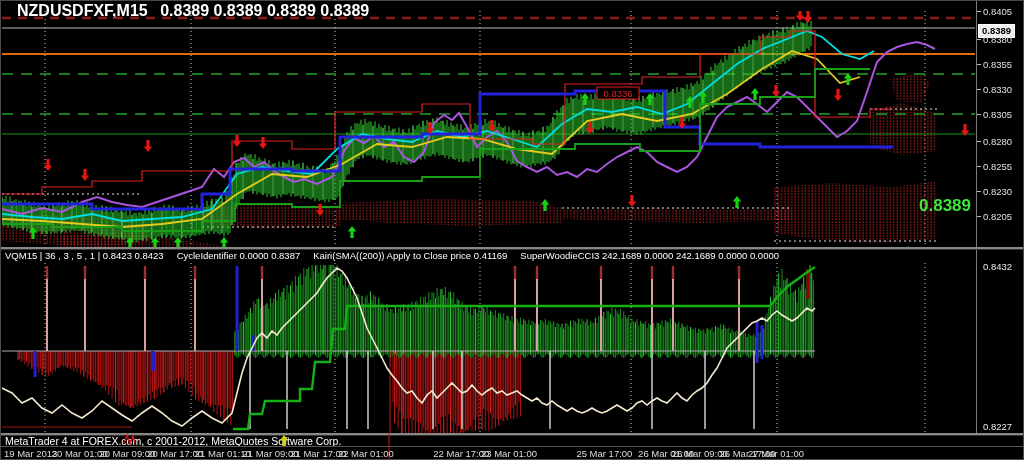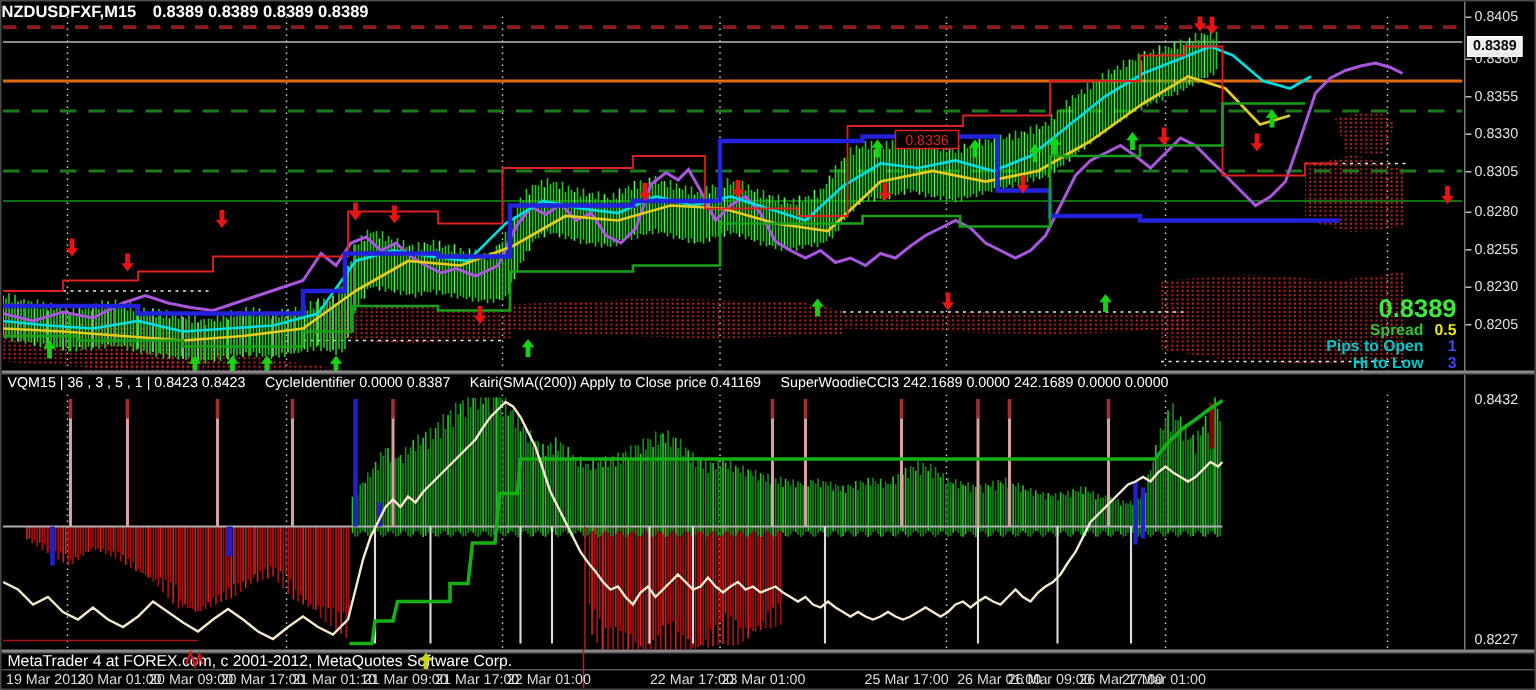--- a/index.html
+++ b/index.html
@@ -1,19 +1,19 @@
 <!DOCTYPE html>
 <html><head>
 <meta charset="utf-8">
 <style>
   html,body{margin:0;padding:0;background:#111;}
   #mt4{position:relative;width:1024px;height:460px;background:#000;overflow:hidden;
        font-family:"Liberation Sans",sans-serif;border:1px solid #4a4a4a;box-sizing:border-box;}
   .abs{position:absolute;}
-  #title-bar{left:0;top:1px;color:#fff;font-size:11px;font-weight:bold;white-space:nowrap;}
+  #title-bar{left:16px;top:1px;color:#fff;font-size:16px;font-weight:bold;white-space:nowrap;}
   #title-bar .q{font-weight:bold;margin-left:8px;}
   #main-svg{left:1px;top:10px;}
   #ind-svg{left:1px;top:262px;}
   #axis-border{left:975px;top:0;width:1px;height:432px;background:#7a7a7a;}
   #price-axis{left:976px;top:0;width:47px;height:248px;color:#e0e0e0;font-size:9.5px;}
   .tick{position:absolute;left:6px;white-space:nowrap;}
   .tickmark{position:absolute;left:0;width:4px;height:1px;background:#bbb;}
   #cur-tag{position:absolute;left:1px;top:23px;background:#efefef;color:#000;
            font-size:9.5px;font-weight:bold;padding:0 3px 1px 3px;border:1px solid #fff;}
   #pivot-panel{right:52px;top:7px;text-align:right;font-size:11px;font-weight:bold;line-height:12px;white-space:nowrap;}
@@ -542,25 +542,20 @@
       </g>
       <g>
         <rect x="595" y="76" width="42" height="12" fill="#000" stroke="#e02020" stroke-width="1"></rect>
         <text x="616" y="85.5" fill="#e02020" font-size="9.5px" text-anchor="middle" font-family="Liberation Sans, sans-serif">0.8336</text>
       </g>
     </svg>
 
 
   <div class="abs" id="quote-panel">
     <div id="quote-price">0.8389</div>
-    <div id="quote-rows">
-        <div class="qrow"><span style="color: rgb(47, 193, 47);">Spread</span><span class="v" style="color: rgb(232, 232, 0);">0.5</span></div>
-        <div class="qrow"><span style="color: rgb(0, 200, 200);">Pips to Open</span><span class="v" style="color: rgb(67, 67, 255);">1</span></div>
-        <div class="qrow"><span style="color: rgb(0, 200, 200);">Hi to Low</span><span class="v" style="color: rgb(67, 67, 255);">3</span></div>
-      </div>
   </div>
 
   <div class="abs" id="axis-border"></div>
 
   <div class="abs" id="price-axis">
     <div id="cur-tag">0.8389</div>
   <div class="tickmark" style="top: 10px;"></div>
       <div class="tick" style="top: 5px;">0.8405</div>
       <div class="tickmark" style="top: 38px;"></div>
       <div class="tick" style="top: 33px;">0.8380</div>

